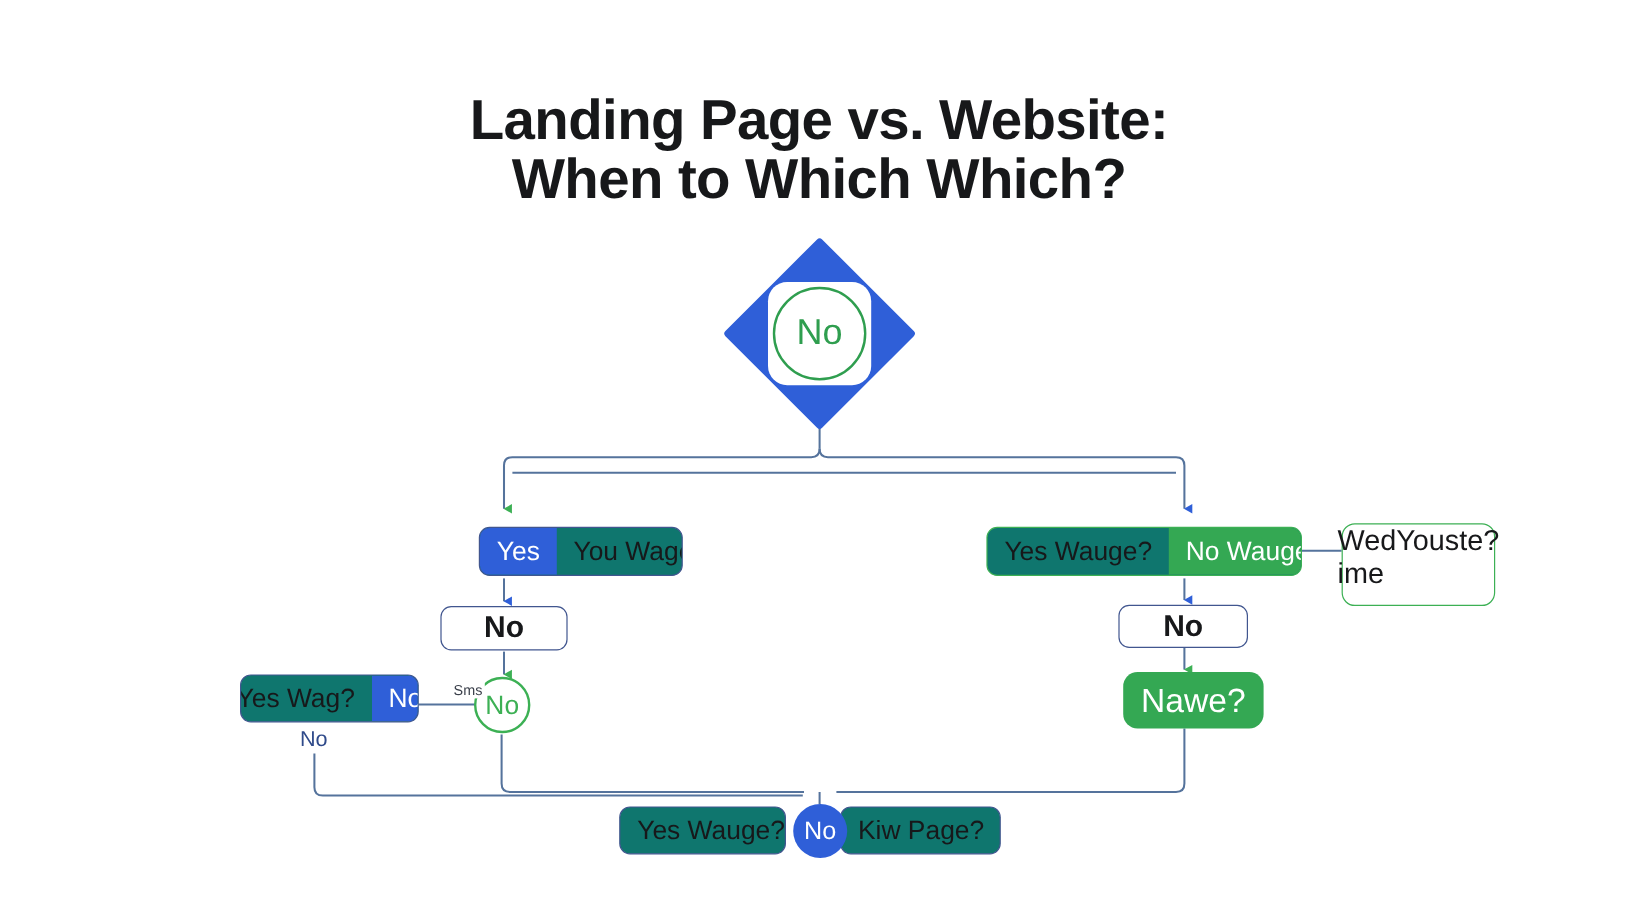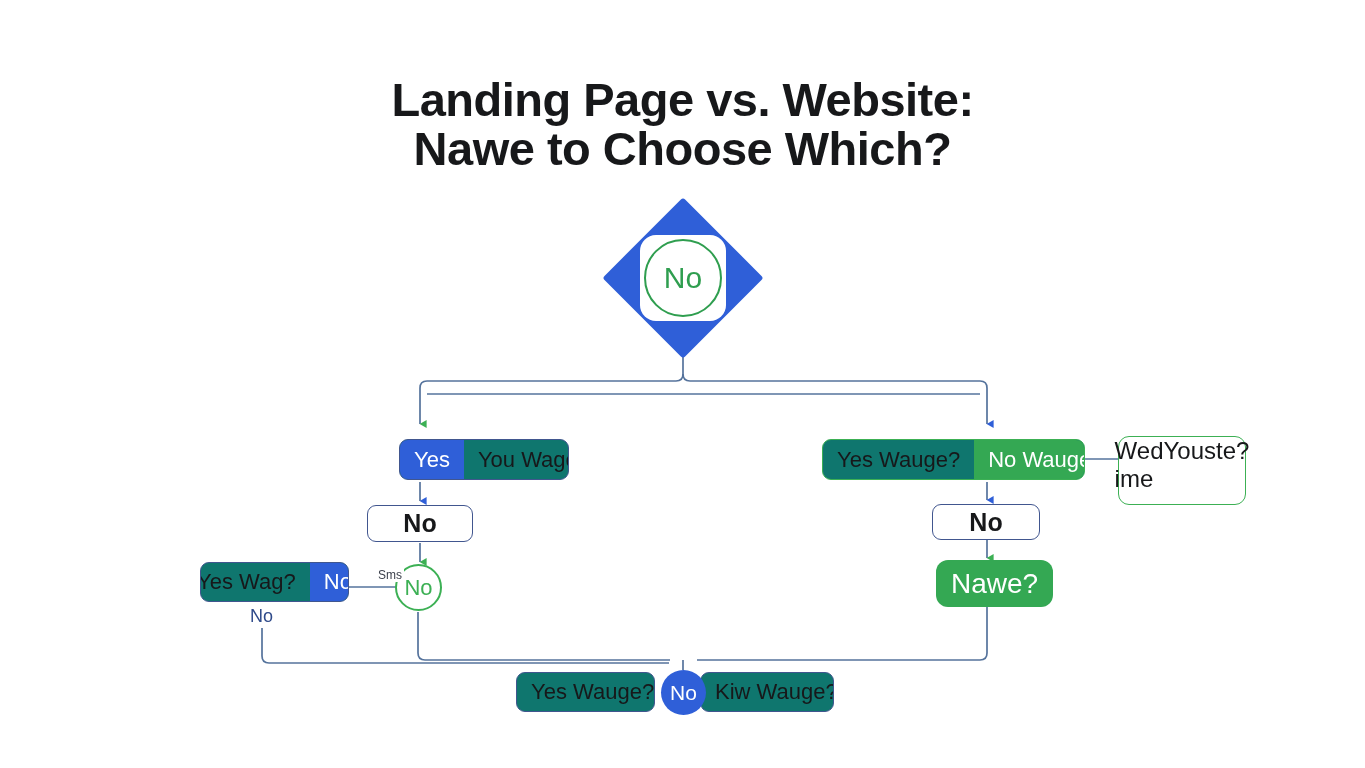--- a/index.html
+++ b/index.html
@@ -199,21 +199,21 @@
     padding: 0 2px;
   }
 </style>
 </head>
 <body>
 
 <div id="canvas">
 
   <div class="title">
     <span>Landing Page vs. Website:</span>
-    <span class="line2">Nawe to Choose Which?</span>
+    <span class="line2">When to Which Which?</span>
   </div>
 
   <svg id="wires" viewBox="0 0 1365 768" xmlns="http://www.w3.org/2000/svg">
     <defs>
       <marker id="arrow-blue" markerWidth="9" markerHeight="9" refX="4.5" refY="7.4" orient="auto" markerUnits="userSpaceOnUse">
         <path d="M0.6,0.8 L8.4,0.8 L4.5,7.8 Z" fill="#2f5fd8"></path>
       </marker>
       <marker id="arrow-green" markerWidth="9" markerHeight="9" refX="4.5" refY="7.4" orient="auto" markerUnits="userSpaceOnUse">
         <path d="M0.6,0.8 L8.4,0.8 L4.5,7.8 Z" fill="#3cb054"></path>
       </marker>
@@ -302,20 +302,20 @@
 
   <div class="greenbox" style="left:936px; top:560px; width:117px; height:47px;">
     <span>Nawe?</span>
   </div>
 
   <div class="node blue-outline" style="left:516px; top:672px; width:139px; height:40px;">
     <div class="seg plain">Yes Wauge?</div>
   </div>
 
   <div class="node blue-outline" style="left:700px; top:672px; width:134px; height:40px;">
-    <div class="seg plain">Kiw Wauge?</div>
+    <div class="seg plain">Kiw Page?</div>
   </div>
 
   <div class="circle-node bluefill" style="left:661px; top:670px; width:45px; height:45px;">
     <span>No</span>
   </div>
 
 </div>
 
 </body></html>

